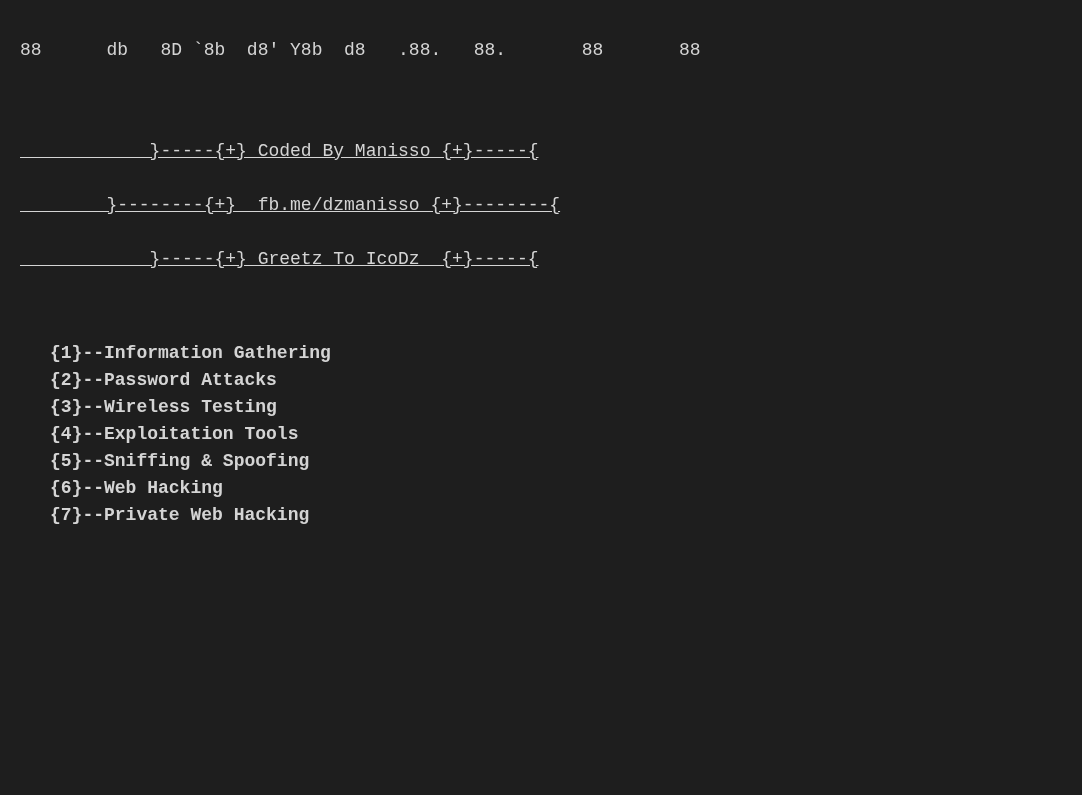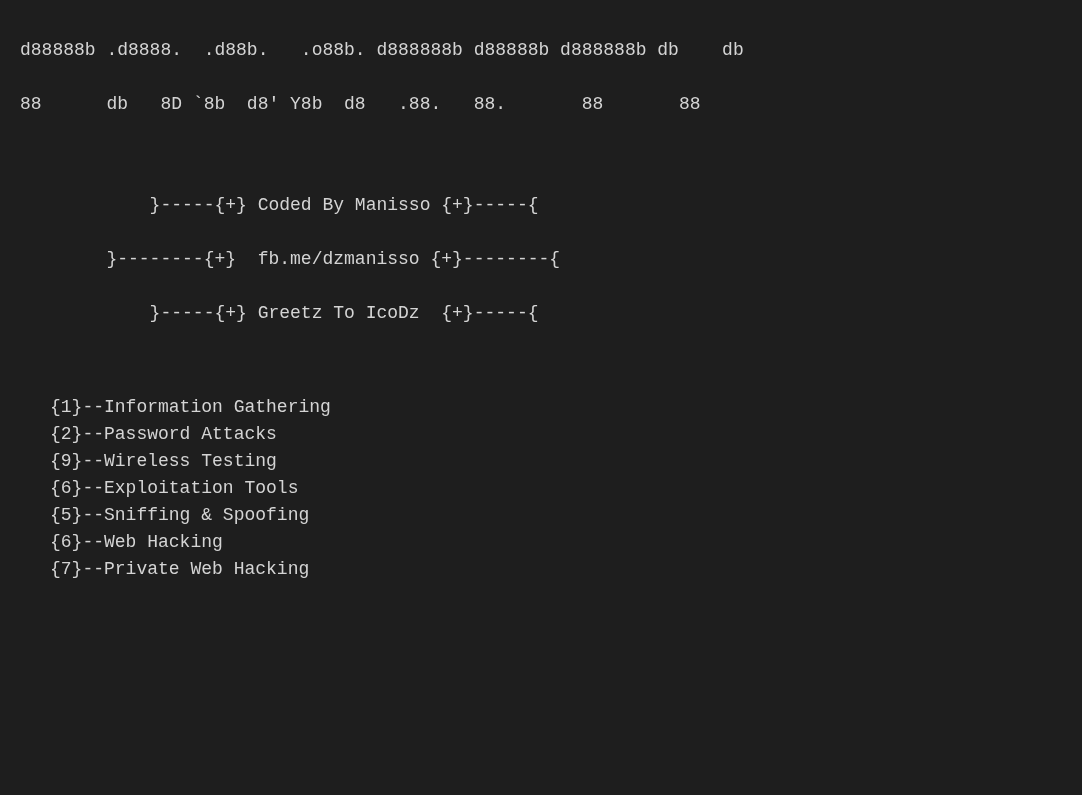--- a/index.html
+++ b/index.html
@@ -20,45 +20,46 @@
     }
     .ascii-banner {
       white-space: pre;
       font-family: 'Consolas', 'Courier New', monospace;
       letter-spacing: 0;
       margin-bottom: 20px;
     }
     .credits {
       white-space: pre;
       margin-bottom: 40px;
+      text-decoration: underline;
     }
     .menu {
       margin-left: 30px;
       margin-bottom: 30px;
     }
     .menu-item {
       white-space: pre;
+      font-weight: bold;
     }
   </style>
 </head>
 <body>
 
 <div class="ascii-banner">
-<div>d88888b .d8888.  .d88b.   .o88b. d888888b d88888b d888888b db    db</div>
 <div>88      db   8D `8b  d8' Y8b  d8   .88.   88.       88       88</div>
 </div>
 
 <div class="credits">
 <div>            }-----{+} Coded By Manisso {+}-----{</div>
 <div>        }--------{+}  fb.me/dzmanisso {+}--------{</div>
 <div>            }-----{+} Greetz To IcoDz  {+}-----{</div>
 </div>
 
 <div class="menu">
 <div class="menu-item">{1}--Information Gathering</div>
 <div class="menu-item">{2}--Password Attacks</div>
-<div class="menu-item">{9}--Wireless Testing</div>
-<div class="menu-item">{6}--Exploitation Tools</div>
+<div class="menu-item">{3}--Wireless Testing</div>
+<div class="menu-item">{4}--Exploitation Tools</div>
 <div class="menu-item">{5}--Sniffing &amp; Spoofing</div>
 <div class="menu-item">{6}--Web Hacking</div>
 <div class="menu-item">{7}--Private Web Hacking</div>
 
 </div>
 
 </body></html>

